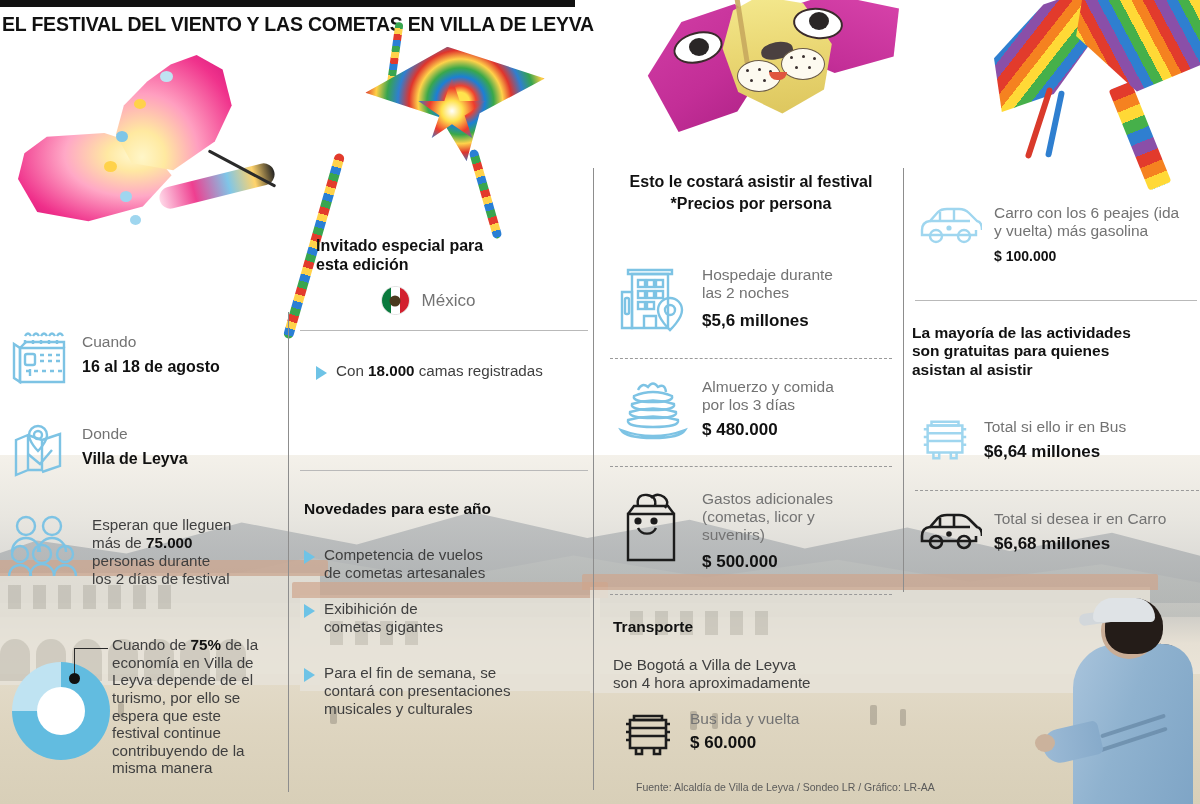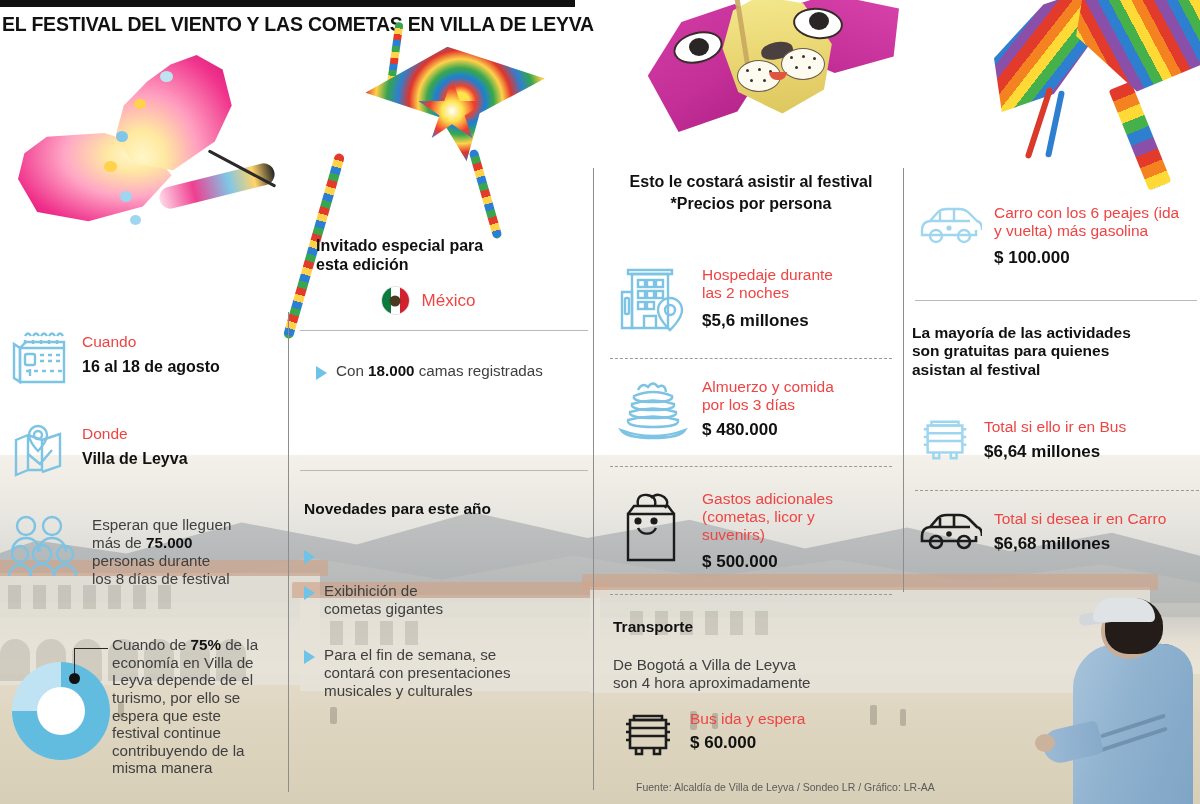--- a/index.html
+++ b/index.html
@@ -138,21 +138,21 @@
     transform:rotate(-22deg);border-radius:3px;}
   .rb-str{position:absolute;border-radius:3px;}
 
   
   .vdiv{position:absolute;width:1px;background:#8d8d8d;}
   .hdiv{position:absolute;height:1px;background:#b9b9b9;}
   .hdash{position:absolute;height:0;border-top:1px dashed #9a9a9a;}
 
   
   .col{position:absolute;}
-  .lbl{font-size:15.5px;color:#ef4444;line-height:1.16;font-weight:normal;}
+  .lbl{font-size:15.5px;color:#737373;line-height:1.16;font-weight:normal;}
   .val{font-size:16px;color:#111;font-weight:bold;line-height:1.2;}
   .para{font-size:15.2px;color:#3f3f3f;line-height:1.18;}
   .para b{color:#111;text-align:center;}
   .sechead{font-size:15.5px;font-weight:bold;color:#111;line-height:1.18;}
   .bighead{font-size:16px;font-weight:bold;color:#111;line-height:1.2;text-align:center;}
   .bullet{display:flex;gap:9px;align-items:flex-start;}
   .tri{width:0;height:0;border-left:11px solid #6ec3e6;border-top:7px solid transparent;border-bottom:7px solid transparent;margin-top:4px;flex:0 0 auto;}
   .row{display:flex;gap:12px;align-items:flex-start;}
   .icon{flex:0 0 auto;}
   .src{position:absolute;font-size:10.5px;color:#5a5a5a;}
@@ -365,21 +365,21 @@
           <circle cx="57" cy="40" r="8"></circle>
           <path d="M1 62 a11 11 0 0 1 22 0"></path>
           <path d="M22 62 a12 12 0 0 1 24 0"></path>
           <path d="M46 62 a11 11 0 0 1 22 0"></path>
         </svg>
       </span>
       <div class="para" style="padding-top:2px;">
         <div>Esperan que lleguen</div>
         <div><span>más de </span><b>75.000</b></div>
         <div>personas durante</div>
-        <div>los 8 días de festival</div>
+        <div>los 2 días de festival</div>
       </div>
     </div>
   </div>
 
   <div class="donut" style="left:12px;top:662px;">
     <div class="hole"></div>
   </div>
   <div class="leader" style="left:74px;top:648px;width:1px;height:30px;"></div>
   <div class="leader" style="left:74px;top:648px;width:34px;height:1px;"></div>
   <div class="dot" style="left:69px;top:673px;"></div>
@@ -421,20 +421,24 @@
     </div>
   </div>
 
   <div class="hdiv" style="left:300px;top:470px;width:288px;"></div>
 
   <div class="col" style="left:304px;top:500px;width:286px;">
     <div class="sechead">Novedades para este año</div>
 
     <div class="bullet" style="margin-top:28px;">
       <span class="tri"></span>
+      <span class="para">
+        <span style="display:block">Competencia de vuelos</span>
+        <span style="display:block">de cometas artesanales</span>
+      </span>
     </div>
 
     <div class="bullet" style="margin-top:18px;">
       <span class="tri"></span>
       <span class="para">
         <span style="display:block">Exibihición de</span>
         <span style="display:block">cometas gigantes</span>
       </span>
     </div>
 
@@ -542,50 +546,50 @@
         <path d="M10 22 L46 22"></path>
         <path d="M10 30 L46 30"></path>
         <path d="M16 42 L16 48 L22 48 L22 42"></path>
         <path d="M34 42 L34 48 L40 48 L40 42"></path>
         <path d="M6 18 L10 18 M46 18 L50 18"></path>
         <path d="M6 26 L10 26 M46 26 L50 26"></path>
         <path d="M6 34 L10 34 M46 34 L50 34"></path>
       </svg>
     </span>
     <div style="padding-top:4px;">
-      <div class="lbl">Bus ida y espera</div>
+      <div class="lbl">Bus ida y vuelta</div>
       <div class="val" style="margin-top:5px;font-size:17px;">$ 60.000</div>
     </div>
   </div>
 
   <div class="row" style="position:absolute;left:918px;top:202px;width:282px;gap:12px;">
     <span class="icon">
       <svg width="64" height="44" viewBox="0 0 64 44" fill="none" stroke="#9fd6ef" stroke-width="2.4">
         <path d="M4 28 q0 -8 8 -9 l8 -9 q3 -3 9 -3 h12 q6 0 10 4 l8 8 q5 1 5 9"></path>
         <path d="M4 28 L4 33 L58 33 L58 28"></path>
         <path d="M22 10 L22 19 M36 8 L36 19"></path>
         <path d="M12 19 L52 19"></path>
         <circle cx="18" cy="34" r="6"></circle>
         <circle cx="46" cy="34" r="6"></circle>
         <circle cx="31" cy="26" r="1.4" fill="#9fd6ef"></circle>
       </svg>
     </span>
     <div style="padding-top:2px;">
       <div class="lbl">Carro con los 6 peajes (ida</div>
       <div class="lbl">y vuelta) más gasolina</div>
-      <div class="val" style="margin-top:8px;font-size:17px;">$ 100.000</div>
+      <div class="val" style="margin-top:8px;font-size:14px;">$ 100.000</div>
     </div>
   </div>
 
   <div class="hdiv" style="left:915px;top:300px;width:282px;"></div>
 
   <div class="sechead" style="position:absolute;left:880px;top:324px;width:278px;margin-left:32px;">
     <div>La mayoría de las actividades</div>
     <div>son gratuitas para quienes</div>
-    <div>asistan al festival</div>
+    <div>asistan al asistir</div>
   </div>
 
   <div class="row" style="position:absolute;left:918px;top:412px;width:282px;gap:12px;">
     <span class="icon">
       <svg width="54" height="54" viewBox="0 0 56 56" fill="none" stroke="#9fd6ef" stroke-width="2.6">
         <path d="M10 14 L10 42 L46 42 L46 14 Z"></path>
         <path d="M14 10 L42 10 L42 14 L14 14 Z"></path>
         <path d="M10 22 L46 22"></path>
         <path d="M10 30 L46 30"></path>
         <path d="M16 42 L16 48 L22 48 L22 42"></path>

